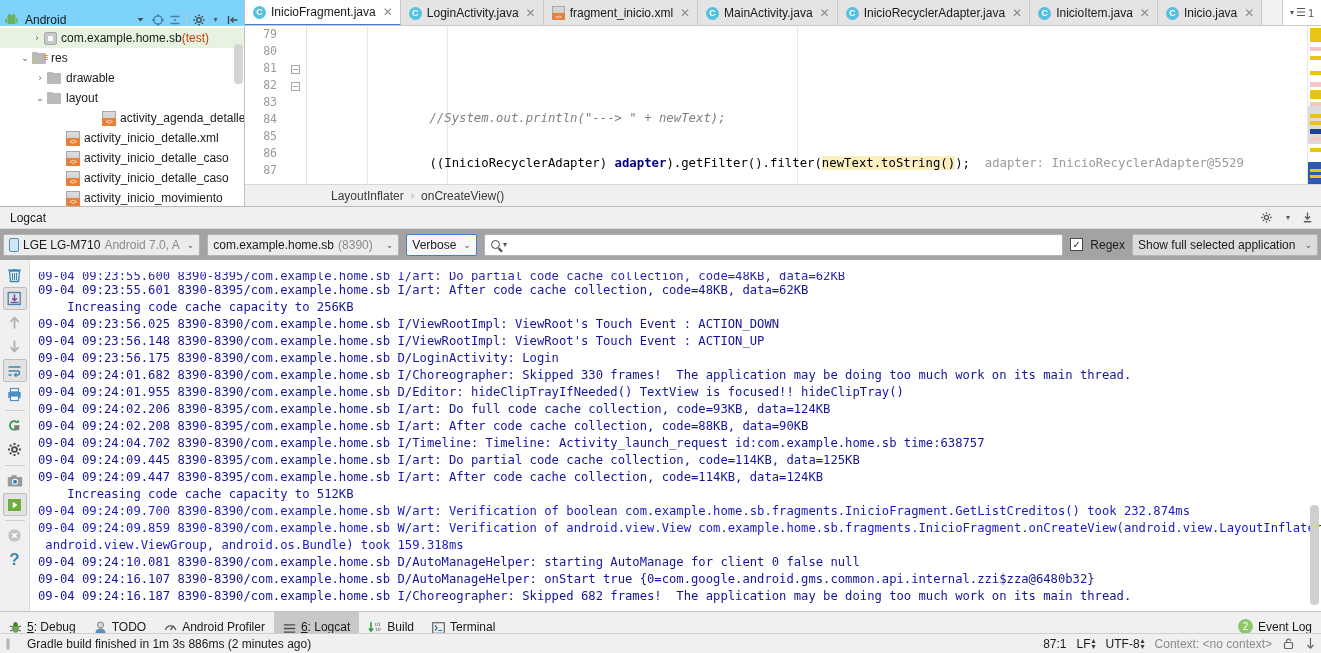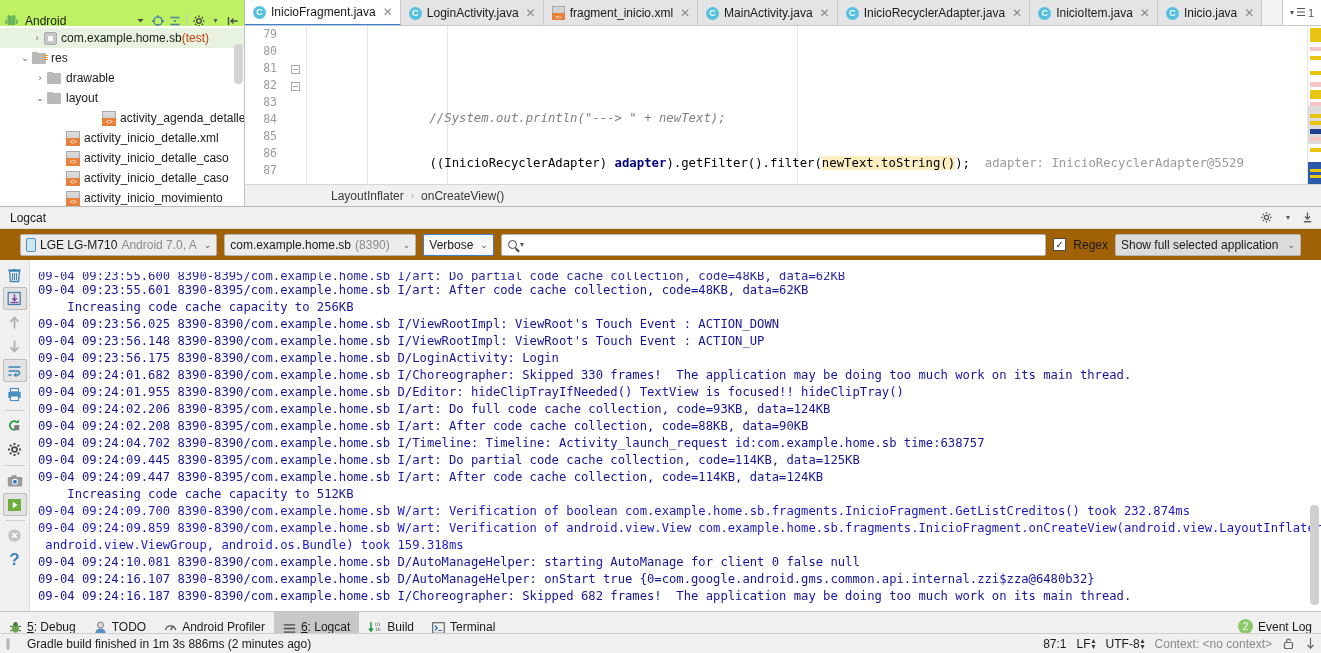--- a/index.html
+++ b/index.html
@@ -13,23 +13,23 @@
   }
   .app { position: relative; width: 1321px; height: 653px; display: flex; flex-direction: column; }
 
   
   .toprow { display: flex; height: 26px; flex: 0 0 26px; background: #f2f2f2; }
 
   
   .proj-header {
     width: 245px; flex: 0 0 245px; height: 44px;
     display: flex; align-items: center;
-    background: #bef264;
+    background: #7dd3fc;
     border-right: 1px solid #c0c0c0;
-    border-bottom: 3px solid #3b82f6;
+    border-bottom: 5px solid #3b82f6;
     padding: 0 3px;
   }
   .proj-title { font-size: 12px; color: #1a1a1a; margin-left: 5px; }
   .tb-ico { width: 17px; height: 17px; display: inline-flex; align-items: center; justify-content: center; color: #5a5a5a; }
   .proj-header .spacer { flex: 1; }
   .vsep { width: 1px; height: 14px; background: #c4c4c4; margin: 0 3px; }
 
   
   .tabs { flex: 1; display: flex; align-items: stretch; background: #f2f2f2; border-bottom: 1px solid #c9c9c9; overflow: hidden; }
   .tab {
@@ -118,22 +118,22 @@
     display: flex; align-items: center; padding-left: 86px; gap: 7px; font-size: 12px; color: #3a3a3a; }
   .bc-sep { color: #a0a0a0; font-size: 10px; }
 
   
   .logcat-panel { flex: 1; display: flex; flex-direction: column; background: #fff; border-top: 1px solid #b8b8b8; }
   .lc-header { height: 22px; flex: 0 0 22px; background: #f0f0f0; display: flex; align-items: center;
     padding-left: 10px; font-size: 12px; color: #1a1a1a; border-bottom: 1px solid #dcdcdc; }
   .lc-header .spacer { flex: 1; }
   .lc-header .hbtn { width: 22px; height: 20px; display: inline-flex; align-items: center; justify-content: center; color: #5a5a5a; }
 
-  .lc-toolbar { height: 31px; flex: 0 0 31px; background: #a16207; display: flex; align-items: center;
-    padding: 0 20px; gap: 7px; }
+  .lc-toolbar { height: 31px; flex: 0 0 31px; background: #a3a3a3; display: flex; align-items: center;
+    padding: 0 3px; gap: 7px; }
   .combo { height: 22px; background: #ececec; border: 1px solid #b4b4b4; border-radius: 2px;
     display: flex; align-items: center; padding: 0 5px; gap: 4px; font-size: 12px; color: #1a1a1a; white-space: nowrap; }
   .combo .arw { color: #555; font-size: 9px; margin-left: 3px; }
   .combo.lvl { border-color: #3d7fd4; background: #f7f7f7; }
   .dev-ico { width: 10px; height: 14px; border: 1.5px solid #4a90c0; border-radius: 2px; background: #cfe6f3; }
   .search-box { flex: 1; height: 22px; background: #fff; border: 1px solid #b4b4b4; border-radius: 2px;
     display: flex; align-items: center; padding: 0 6px; gap: 3px; min-width: 60px;}
   .mag { width: 9px; height: 9px; border: 1.6px solid #444; border-radius: 50%; position: relative; display:inline-block;}
   .mag::after { content: ""; position: absolute; right: -4px; bottom: -3px; width: 5px; height: 1.6px; background: #444; transform: rotate(45deg); }
   .chk { width: 13px; height: 13px; border: 1px solid #4a4a4a; background: #fff; display: inline-flex;

